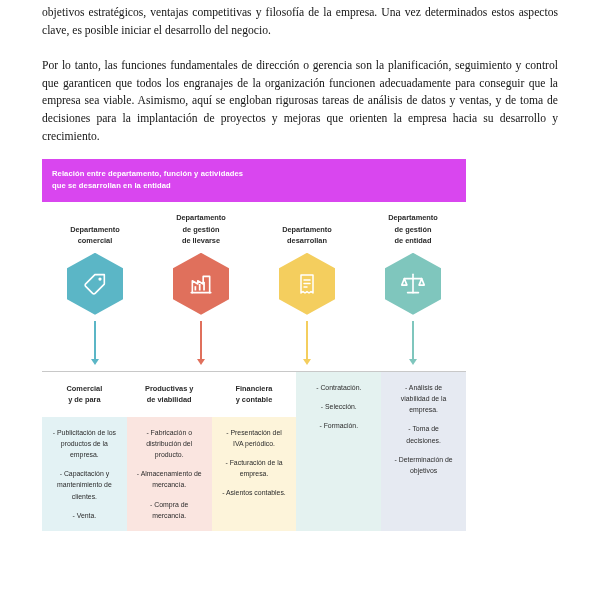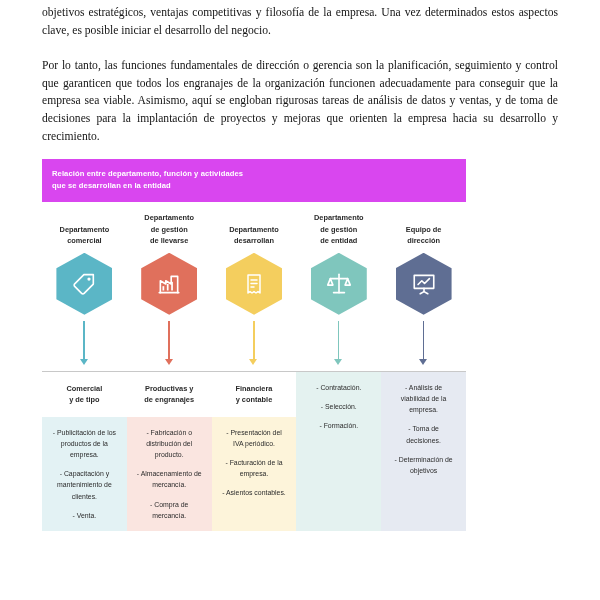--- a/index.html
+++ b/index.html
@@ -255,62 +255,42 @@
               <path d="M20 7l-2.4 6h4.8z"></path>
             </svg>
           </div>
         </div>
         <div class="connector" style="color:#7fc6bd;">
           <div class="line" style="background:#7fc6bd;"></div>
           <div class="arrow"></div>
         </div>
       </div>
 
-      <div class="col">
-        <div class="col-title">
-          <span>Equipo de</span>
-          <span>dirección</span>
-        </div>
-        <div class="hex-wrap">
-          <div class="hex" style="background:#5f6e93;">
-            <svg width="26" height="26" viewBox="0 0 24 24" fill="none" stroke="#ffffff" stroke-width="1.5" stroke-linecap="round" stroke-linejoin="round">
-              <rect x="3" y="4" width="18" height="12"></rect>
-              <path d="M12 16v3"></path>
-              <path d="M8.5 21 12 19l3.5 2"></path>
-              <path d="M6.5 12.5 10 9l2.5 2.5L17 7"></path>
-            </svg>
-          </div>
-        </div>
-        <div class="connector" style="color:#5f6e93;">
-          <div class="line" style="background:#5f6e93;"></div>
-          <div class="arrow"></div>
-        </div>
-      </div>
     </div>
 
     <div class="rule"></div>
 
     <div class="cols cols-bottom">
 
       <div class="col">
         <div class="cat-title">
           <div>Comercial</div>
-          <div>y de tipo</div>
+          <div>y de para</div>
         </div>
         <div class="panel" style="background:#e3f2f4;">
           <div class="bullet">- Publicitación de los productos de la empresa.</div>
           <div class="bullet">- Capacitación y mantenimiento de clientes.</div>
           <div class="bullet">- Venta.</div>
         </div>
       </div>
 
       <div class="col">
         <div class="cat-title">
           <div>Productivas y</div>
-          <div>de engranajes</div>
+          <div>de viabilidad</div>
         </div>
         <div class="panel" style="background:#fae5e0;">
           <div class="bullet">- Fabricación o distribución del producto.</div>
           <div class="bullet">- Almacenamiento de mercancía.</div>
           <div class="bullet">- Compra de mercancía.</div>
         </div>
       </div>
 
       <div class="col">
         <div class="cat-title">

